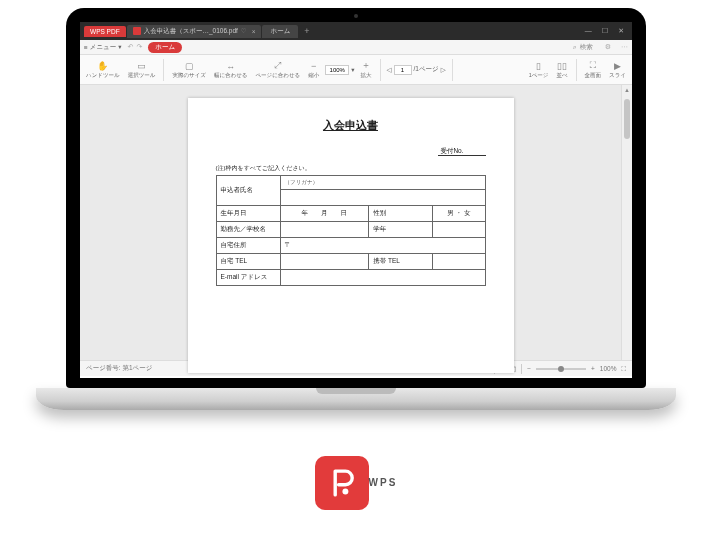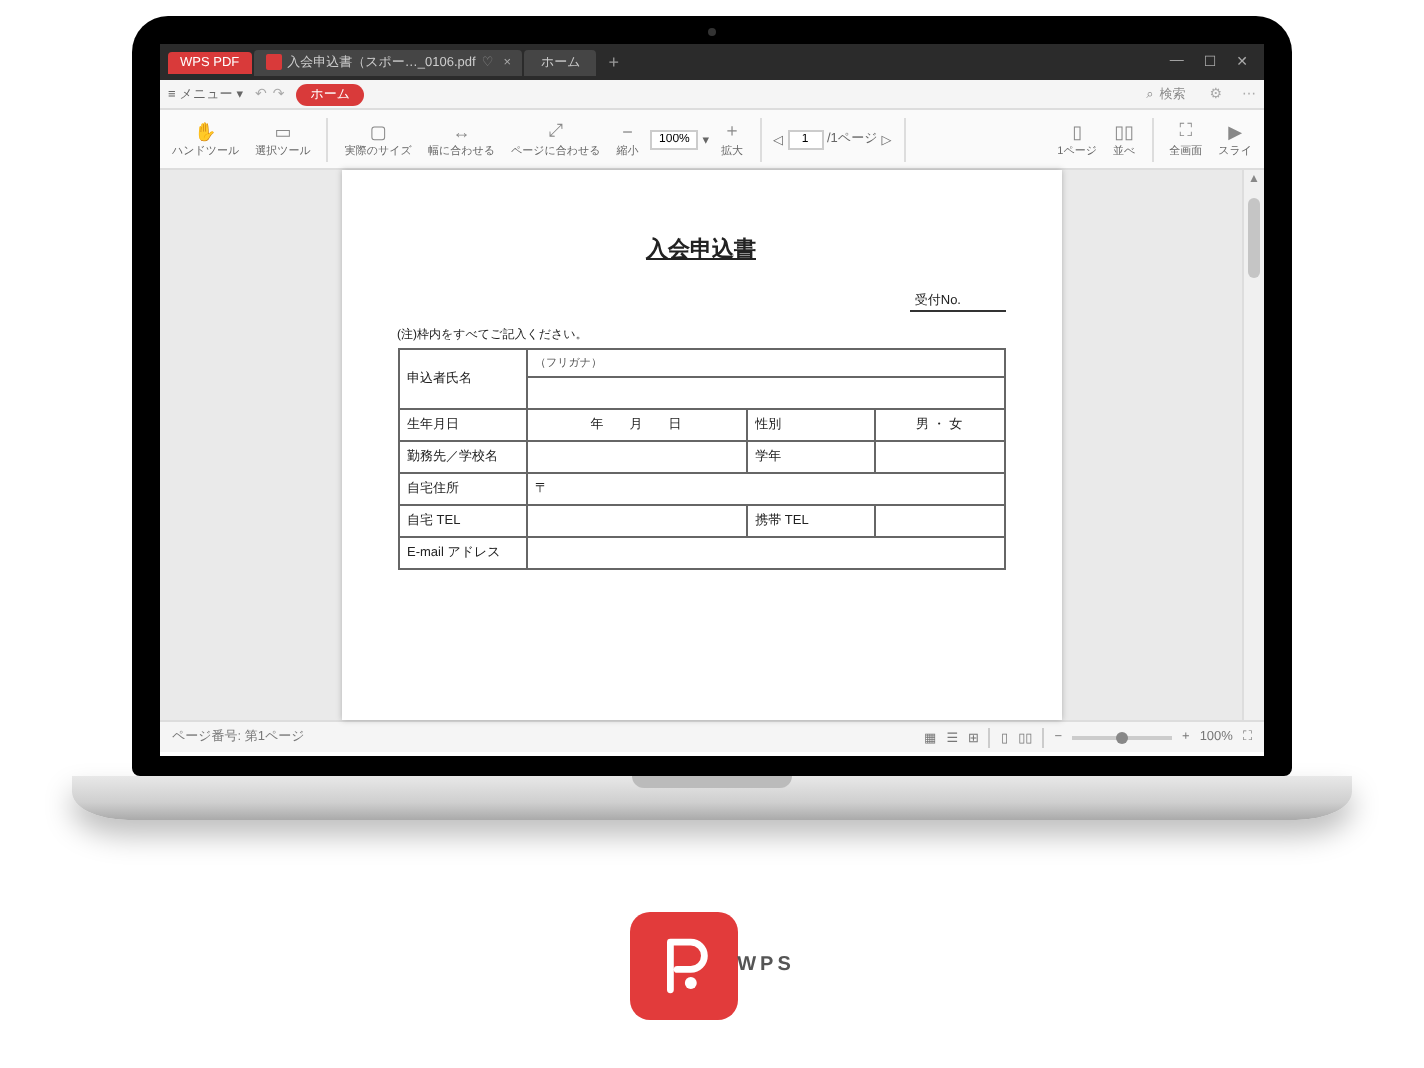--- a/index.html
+++ b/index.html
@@ -26,21 +26,21 @@
 .toolbar{height:30px;background:#fafafa;border-bottom:1px solid #ddd;display:flex;align-items:center;padding:0 4px;gap:4px}
 .tool{display:flex;flex-direction:column;align-items:center;font-size:5.5px;color:#666;padding:0 2px;gap:1px}
 .tool .ic{width:11px;height:11px;display:flex;align-items:center;justify-content:center;color:#888;font-size:9px}
 .tool-sep{width:1px;height:22px;background:#ddd;margin:0 2px}
 .zoom-in{display:flex;align-items:center;gap:2px;font-size:6.5px;color:#666}
 .zoom-in input{width:24px;height:10px;font-size:6px;border:1px solid #ccc;text-align:center}
 .page-in{display:flex;align-items:center;gap:2px;font-size:6.5px;color:#666}
 .page-in input{width:18px;height:10px;font-size:6px;border:1px solid #ccc;text-align:center}
 .toolbar .spacer{flex:1}
 .content{height:275px;background:#eaeaea;position:relative;display:flex}
-.doc-page{width:360px;height:100%;background:#fff;margin:0 auto;box-shadow:0 0 3px rgba(0,0,0,.25);padding:26px 28px;font-size:7px;color:#222;overflow:hidden}
+.doc-page{width:326px;height:100%;background:#fff;margin:13px auto;box-shadow:0 0 3px rgba(0,0,0,.25);padding:14px 28px;font-size:7px;color:#222;overflow:hidden}
 .doc-title{text-align:center;font-weight:bold;font-size:11px;margin:6px 0 14px;text-decoration:underline}
 .receipt{text-align:right;font-size:6.5px;margin-bottom:8px}
 .receipt span{border-bottom:1px solid #333;padding:0 22px 1px 2px}
 .note{font-size:6px;margin-bottom:2px}
 .form-tbl{width:100%;border-collapse:collapse;font-size:6.5px}
 .form-tbl td{border:1px solid #666;padding:3px 4px;height:16px;vertical-align:middle}
 .form-tbl .lbl{width:64px;background:#fff}
 .form-tbl .sub{font-size:5.5px;color:#555}
 .scrollbar-v{width:11px;background:#f0f0f0;border-left:1px solid #ddd;display:flex;flex-direction:column;align-items:center;padding:2px 0}
 .scrollbar-v .thumb{width:6px;height:40px;background:#c5c5c5;border-radius:3px;margin-top:6px}

